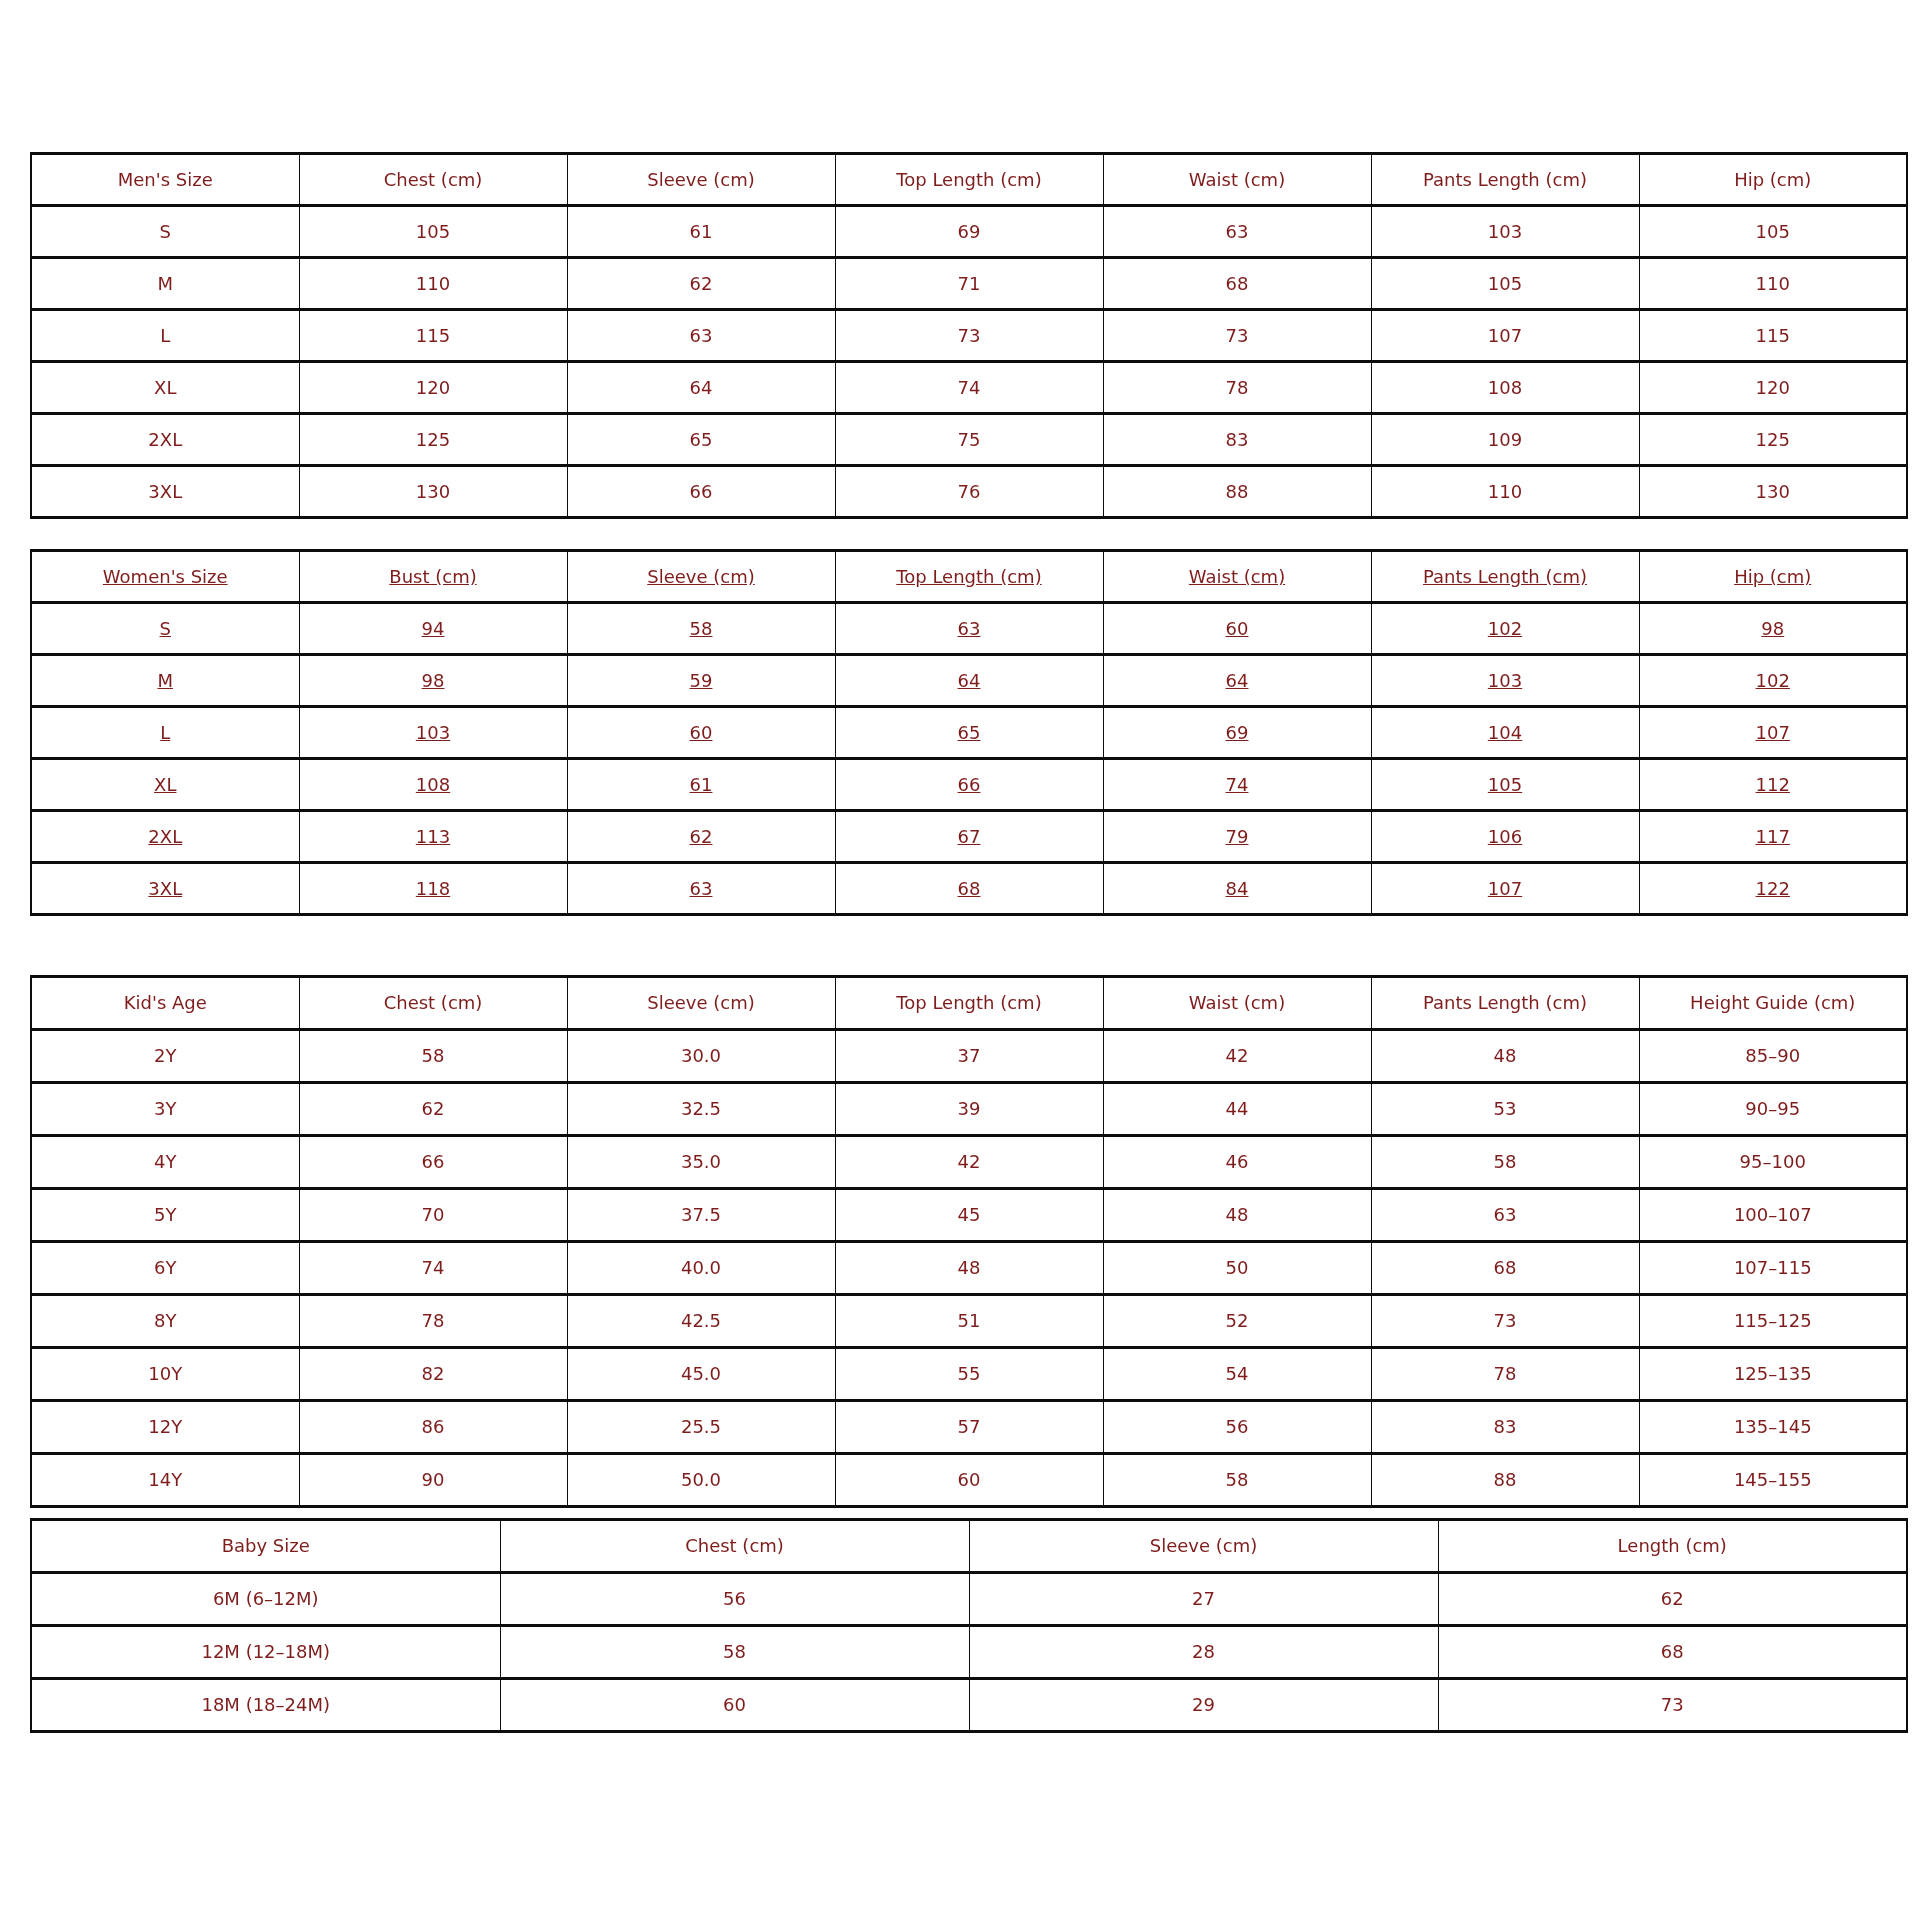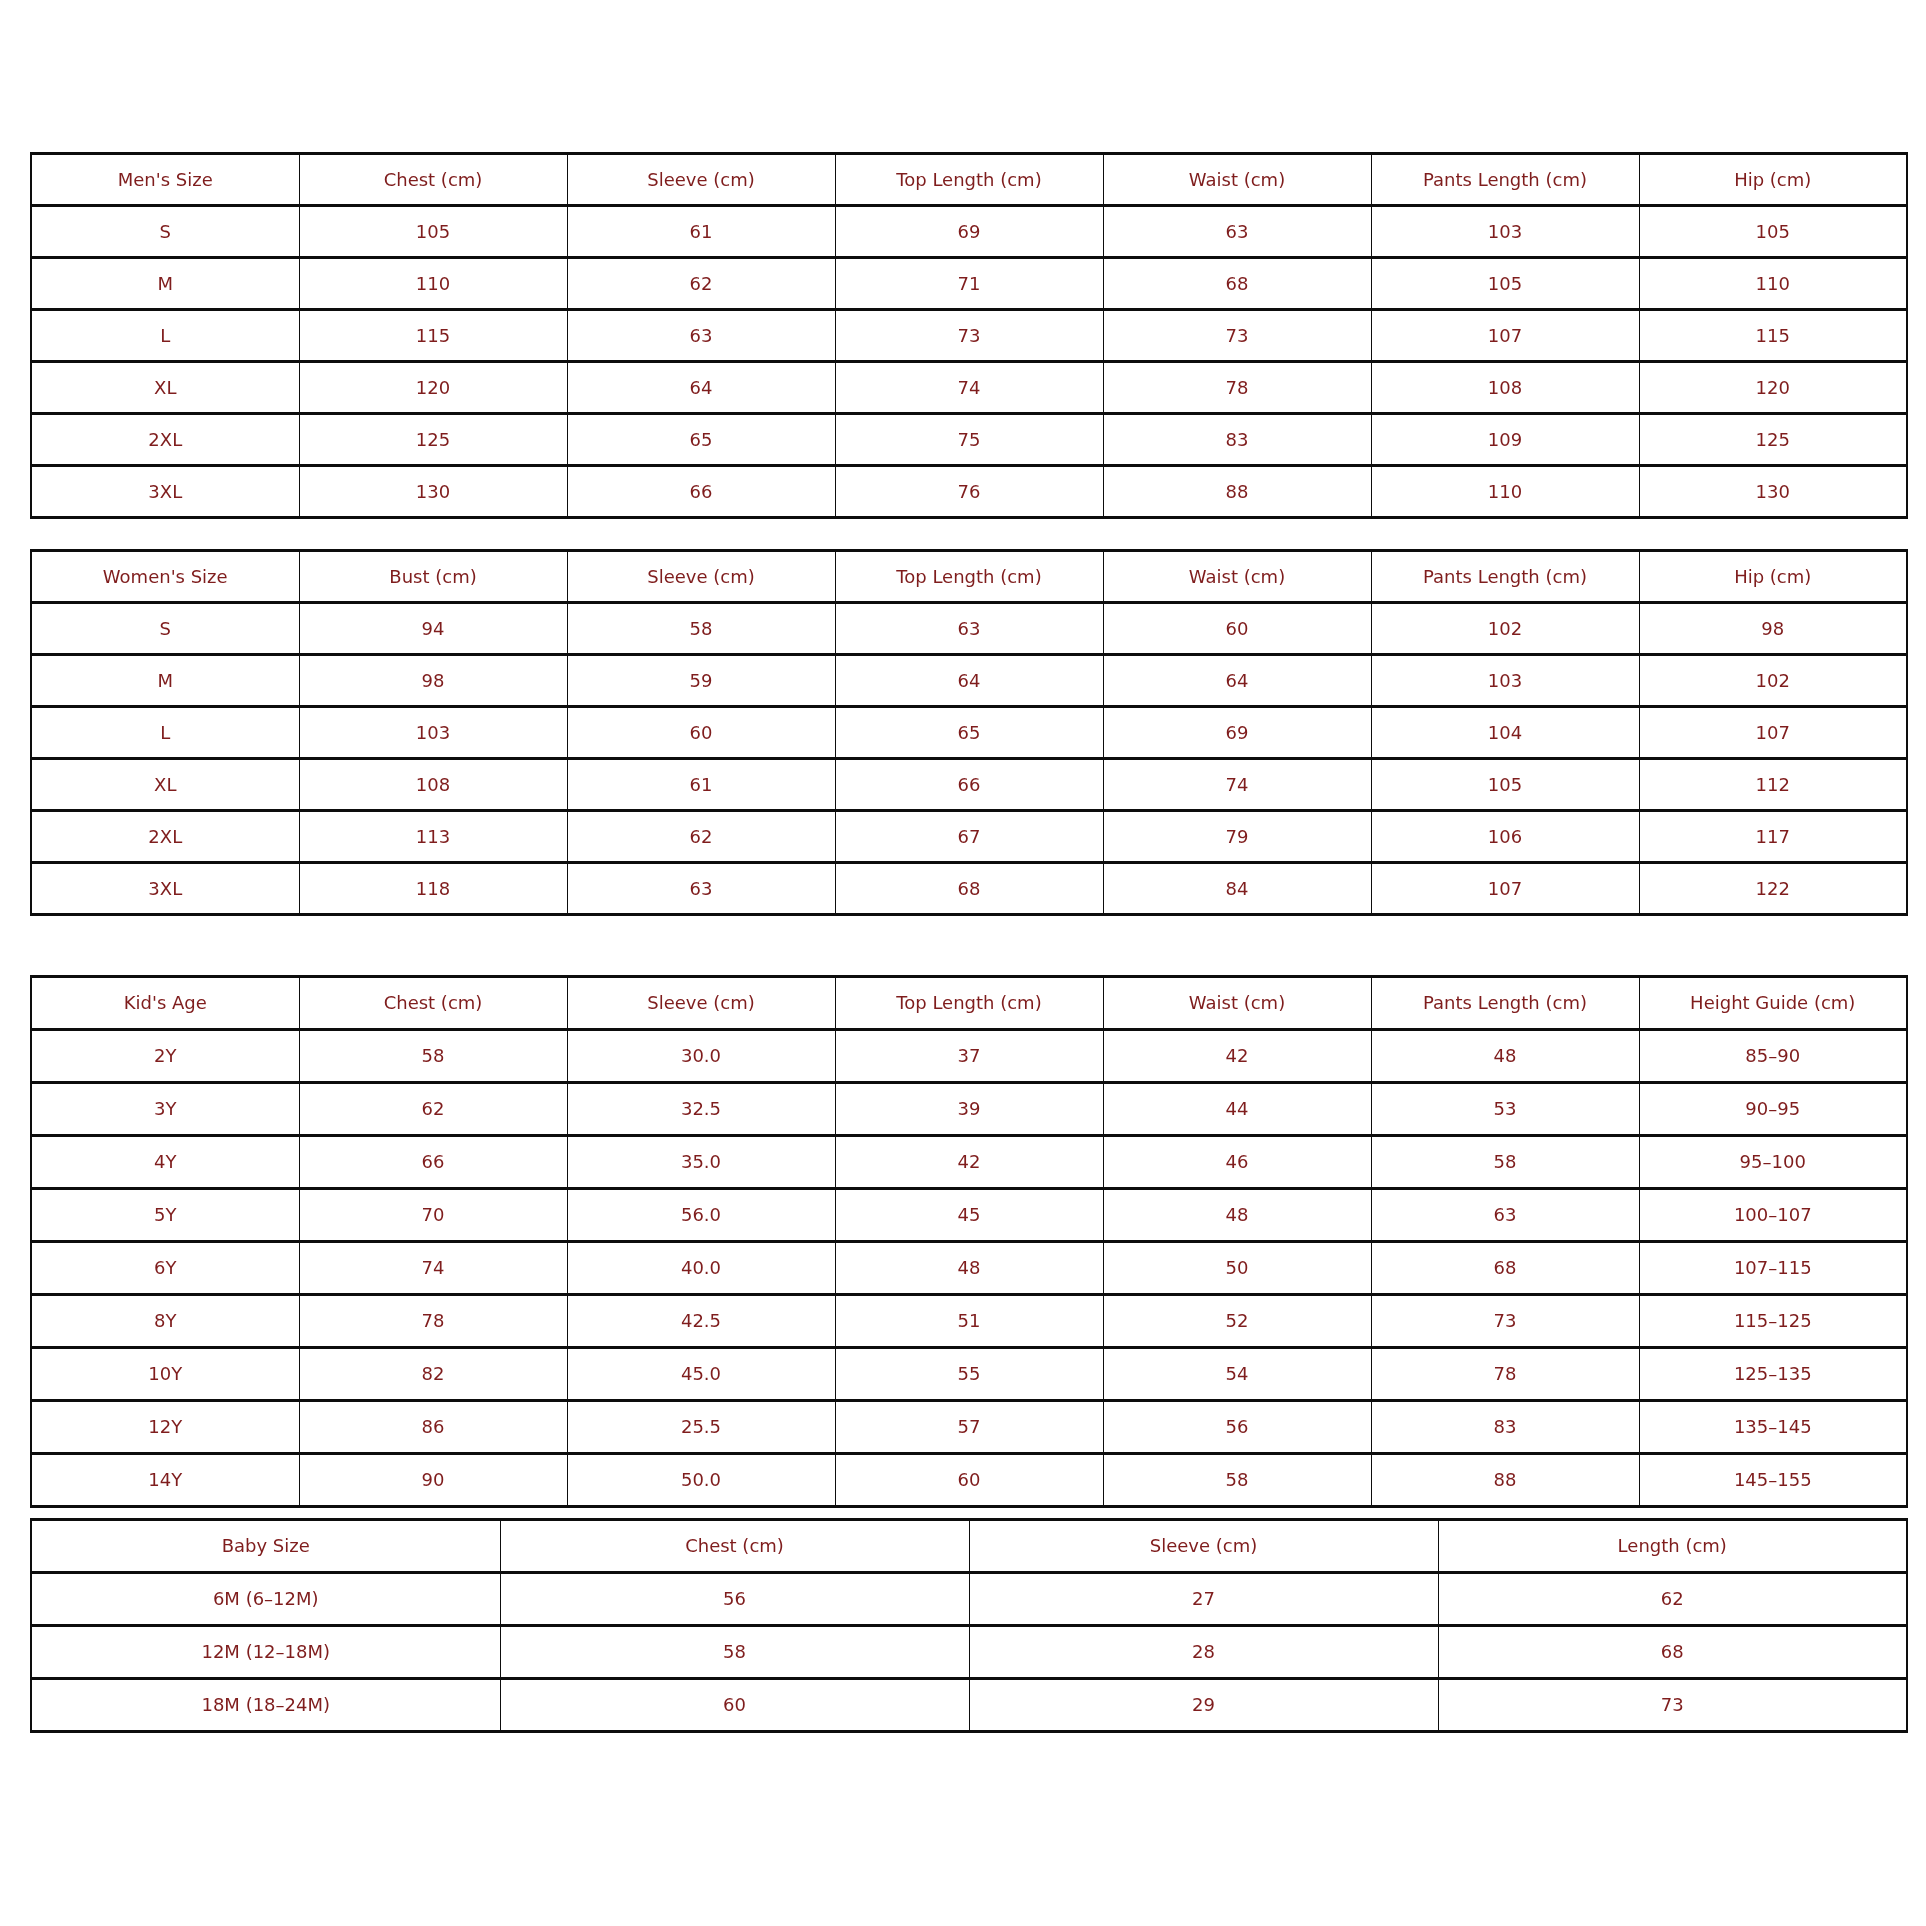--- a/index.html
+++ b/index.html
@@ -38,21 +38,21 @@
     line-height: 49px;
     overflow: hidden;
     white-space: nowrap;
   }
   table.size-table th:first-child,
   table.size-table td:first-child { border-left-width: 2.9px; }
   table.size-table th:last-child,
   table.size-table td:last-child { border-right-width: 2.9px; }
 
   #table-mens   { top: 152px;  }
-  #table-womens { top: 549px; }
+  #table-womens { top: 549px; text-decoration: underline; }
   #table-kids   { top: 954px; margin-top: 21px; }
   #table-baby   { top: 1518px; padding-left: 36px; }
 
   #table-kids th, #table-kids td,
   #table-baby th, #table-baby td {
     height: 50px;
     line-height: 50px;
   }
 </style>
 </head>
@@ -233,21 +233,21 @@
           <td>66</td>
           <td>35.0</td>
           <td>42</td>
           <td>46</td>
           <td>58</td>
           <td>95–100</td>
         </tr>
         <tr>
           <td>5Y</td>
           <td>70</td>
-          <td>56.0</td>
+          <td>37.5</td>
           <td>45</td>
           <td>48</td>
           <td>63</td>
           <td>100–107</td>
         </tr>
         <tr>
           <td>6Y</td>
           <td>74</td>
           <td>40.0</td>
           <td>48</td>

